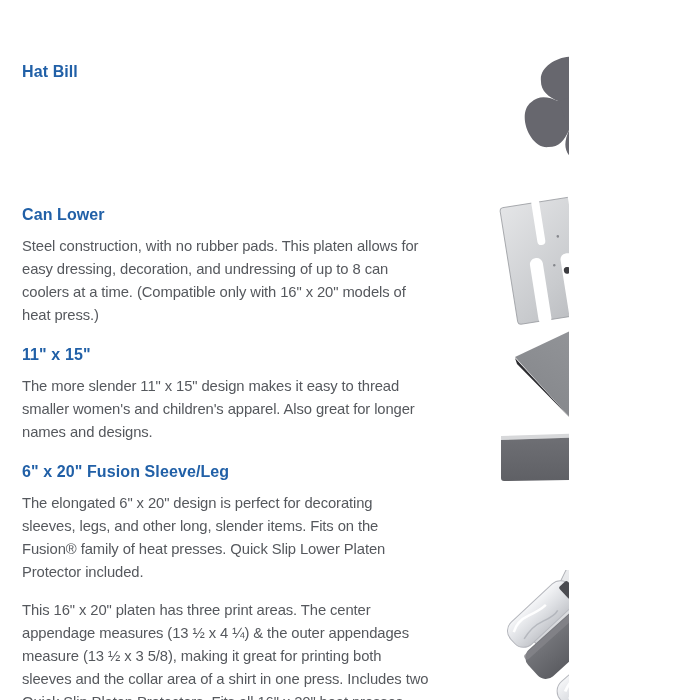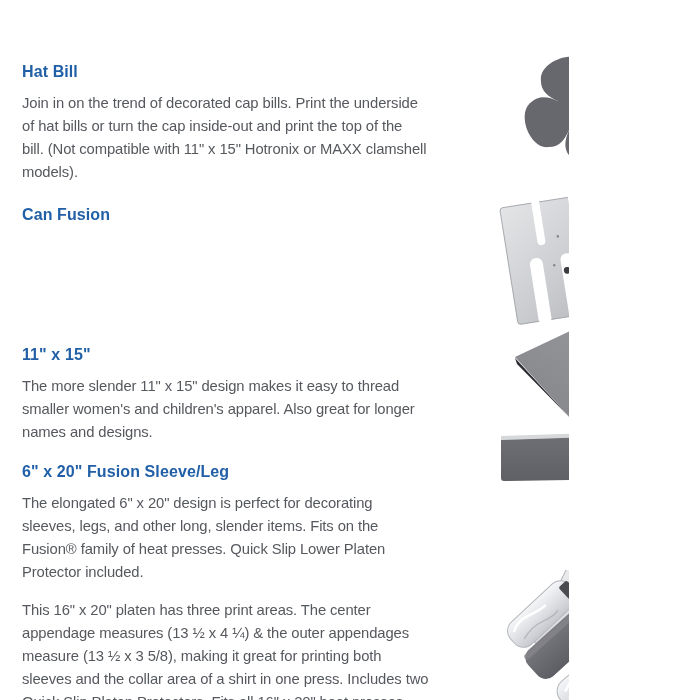--- a/index.html
+++ b/index.html
@@ -26,28 +26,28 @@
   .fig4{left:496px;top:388px;}
   .fig5{left:492px;top:528px;}
 </style>
 </head>
 <body>
 
 <div class="page">
 
   <div class="sec sec1">
     <h3 class="sec-heading">Hat Bill</h3>
-    <p class="sec-body">Join in on the trend of decorated cap bills. Print the underside
-of hat bills or turn the cap inside-out and print the top of the
-bill. (Not compatible with 11" x 15" Hotronix or MAXX clamshell
-models).</p>
   </div>
 
   <div class="sec sec2">
-    <h3 class="sec-heading">Can Fusion</h3>
+    <h3 class="sec-heading">Can Lower</h3>
+    <p class="sec-body">Steel construction, with no rubber pads. This platen allows for
+easy dressing, decoration, and undressing of up to 8 can
+coolers at a time. (Compatible only with 16" x 20" models of
+heat press.)</p>
   </div>
 
   <div class="sec sec3">
     <h3 class="sec-heading">11" x 15"</h3>
     <p class="sec-body">The more slender 11" x 15" design makes it easy to thread
 smaller women's and children's apparel. Also great for longer
 names and designs.</p>
   </div>
 
   <div class="sec sec4">

